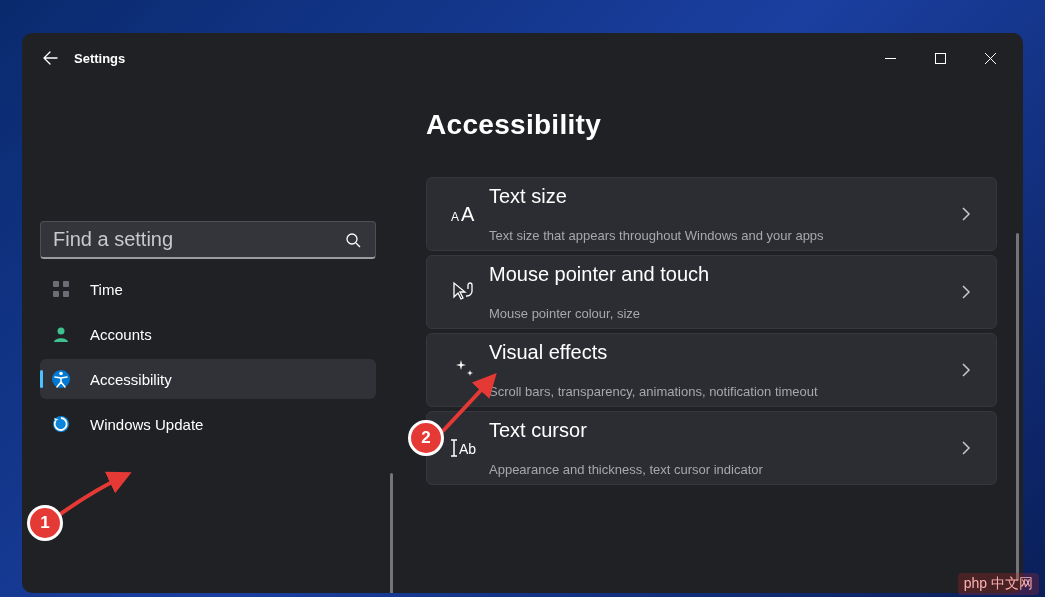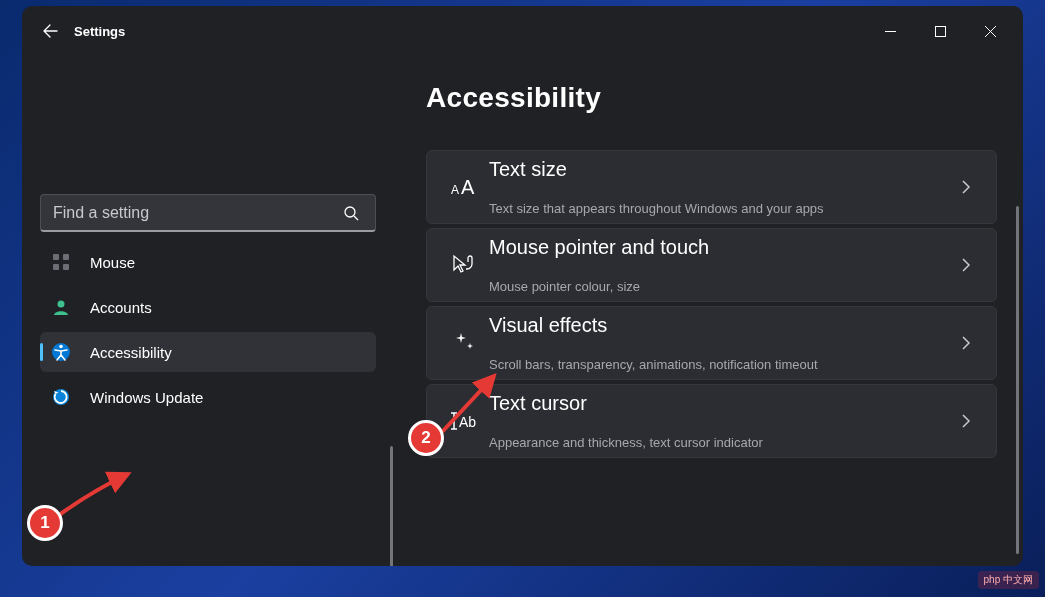--- a/index.html
+++ b/index.html
@@ -2,35 +2,35 @@
 <html><head>
 <meta charset="utf-8">
 <style>
   * { margin: 0; padding: 0; box-sizing: border-box; font-family: "Segoe UI", sans-serif; }
   body {
     width: 1045px; height: 597px;
     background: linear-gradient(135deg, #0a2a6e 0%, #1a3fa0 50%, #0a1f5a 100%);
     position: relative; overflow: hidden;
   }
   .window {
-    position: absolute; left: 22px; top: 6px; width: 1001px; height: 560px;
+    position: absolute; left: 22px; top: 33px; width: 1001px; height: 560px;
     background: #1f2125; border-radius: 10px; color: #ffffff; overflow: hidden;
   }
   .titlebar { display: flex; align-items: center; height: 50px; padding: 0 8px; }
   .back-btn { width: 40px; height: 40px; display: flex; align-items: center; justify-content: center; cursor: pointer; }
   .title { font-size: 13px; font-weight: 600; margin-left: 4px; flex: 1; }
   .win-controls { display: flex; }
   .win-btn { width: 50px; height: 35px; display: flex; align-items: center; justify-content: center; cursor: pointer; }
   .layout { display: flex; height: calc(100% - 50px); }
   .sidebar { width: 372px; padding: 0 18px; flex-shrink: 0; position: relative; }
   .search { position: relative; margin: 138px 0 10px 0; display: flex; align-items: center;
             background: #33353b; border: 1px solid #4d4f55; border-radius: 4px; height: 38px;
             border-bottom: 2px solid #9a9ca0; }
   .search input { flex: 1; background: transparent; border: none; outline: none; color: #fff;
-                  font-size: 16px; padding: 0 12px; }
+                  font-size: 20px; padding: 0 12px; }
   .search input::placeholder { color: #c7c9cd; }
   .search-btn { width: 48px; height: 100%; display: flex; align-items: center; justify-content: center; cursor: pointer; }
   .nav { margin-top: 2px; }
   .nav-item { display: flex; align-items: center; height: 40px; padding: 0 10px; border-radius: 6px;
               margin: 5px 0; cursor: pointer; font-size: 15px; gap: 18px; }
   .nav-item .icon-slot { width: 22px; height: 22px; display: flex; align-items: center; justify-content: center; }
   .nav-item.active { background: #303238; }
   .nav-item.active::before { content: ""; position: absolute; left: 18px; width: 3px; height: 18px;
                              background: #4cc2ff; border-radius: 2px; }
   .content { flex: 1; padding: 0 26px 0 32px; overflow: hidden; position: relative; }
@@ -45,21 +45,21 @@
   .card .text .sub { font-size: 13px; color: #a6a8ad; margin-top: 20px; }
   .card .chev { width: 24px; display: flex; align-items: center; justify-content: center; }
   .scrolltrack { position: absolute; right: 4px; top: 150px; bottom: 12px; width: 3px;
                  background: #73757a; border-radius: 2px; }
   .sidebar-track { position: absolute; left: 368px; top: 390px; height: 140px; width: 3px;
                    background: #73757a; border-radius: 2px; }
   .annotation-arrow { pointer-events: none; }
   .badge { position: absolute; width: 36px; height: 36px; background: #e53935; border-radius: 50%;
            border: 3px solid #fff; color: #fff; display: flex; align-items: center; justify-content: center;
            font-size: 17px; font-weight: 600; z-index: 50; pointer-events: none; }
-  .watermark { position: absolute; right: 6px; bottom: 8px; font-size: 10px; color: #ffb0b0;
+  .watermark { position: absolute; right: 6px; bottom: 2px; font-size: 14px; color: #ffb0b0;
                background: rgba(200,40,40,0.25); padding: 2px 6px; border-radius: 4px; }
 </style>
 </head>
 <body>
 
 <div class="window">
 
   <div class="titlebar">
     <div class="back-btn">
       <svg width="16" height="16" viewBox="0 0 16 16">
@@ -101,21 +101,21 @@
       <div class="nav">
         <div class="nav-item">
           <span class="icon-slot">
             <svg width="18" height="18" viewBox="0 0 18 18">
                 <rect x="1" y="1" width="6" height="6" rx="1" fill="#6b6e74"></rect>
                 <rect x="11" y="1" width="6" height="6" rx="1" fill="#6b6e74"></rect>
                 <rect x="1" y="11" width="6" height="6" rx="1" fill="#6b6e74"></rect>
                 <rect x="11" y="11" width="6" height="6" rx="1" fill="#6b6e74"></rect>
               </svg>
           </span>
-          <span>Mouse</span>
+          <span>Time</span>
         </div>
         <div class="nav-item">
           <span class="icon-slot">
             <svg width="18" height="18" viewBox="0 0 18 18">
                 <circle cx="9" cy="6" r="3.5" fill="#3ec18f"></circle>
                 <path d="M2 17 C3 12 15 12 16 17 Z" fill="#3ec18f"></path>
               </svg>
           </span>
           <span>Accounts</span>
         </div>

